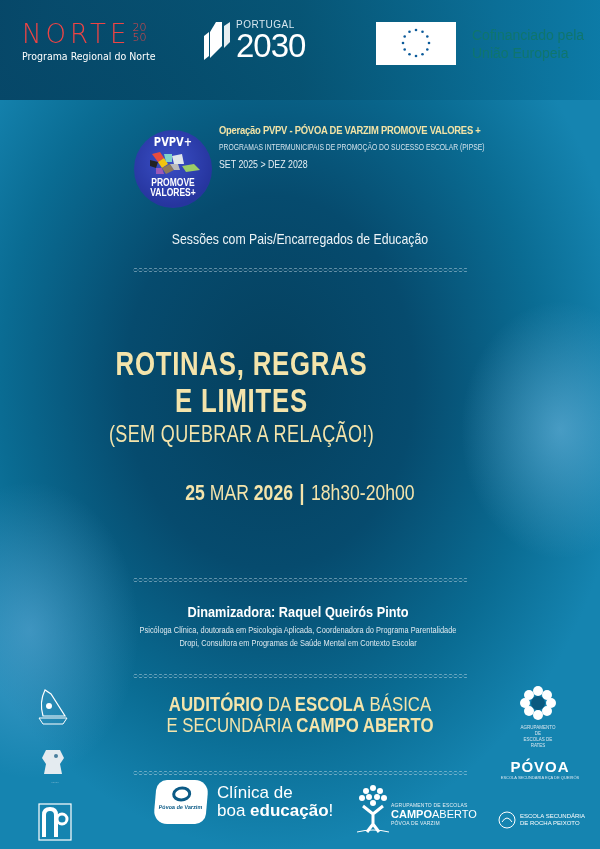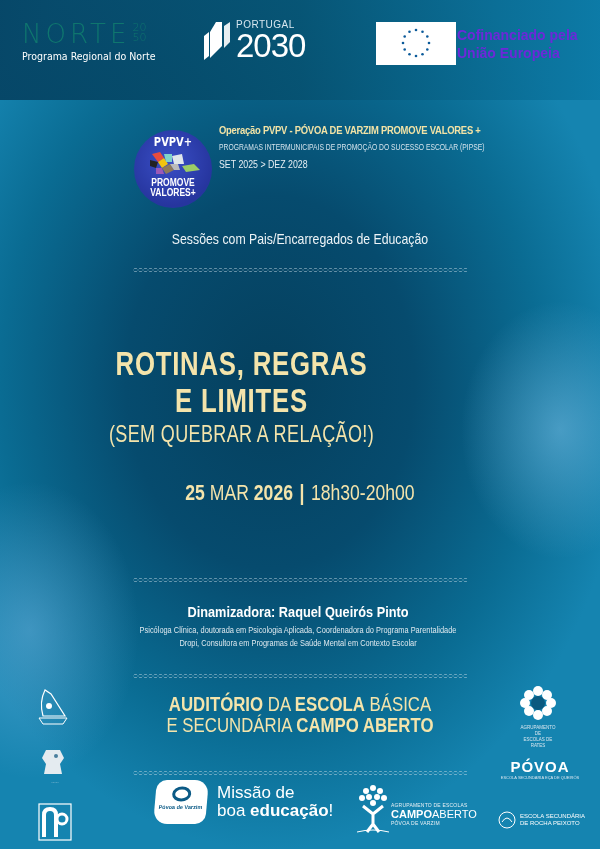--- a/index.html
+++ b/index.html
@@ -23,21 +23,21 @@
     color:#fff; -webkit-text-stroke:0.5px #fff; color:transparent; line-height:28px; }
   .norte-word span.n2030 { font-size:11px; letter-spacing:0; line-height:10px; display:inline-block; vertical-align:top; width:16px; margin-left:2px; margin-top:3px; }
   .norte-sub { font-size:10.5px; color:#fff; margin-top:2px; font-family:"DejaVu Sans", sans-serif; transform:scaleX(0.9); transform-origin:left; }
   .pt2030 { position:absolute; left:204px; top:20px; display:flex; align-items:center; }
   .pt-mark { width:26px; height:38px; position:relative; }
   .pt-text { margin-left:6px; }
   .pt-small { font-size:10px; letter-spacing:0.5px; color:#d7e6ef; line-height:10px; font-weight:300; }
   .pt-big { font-size:33px; color:#fff; line-height:32px; font-weight:300; letter-spacing:-1px; }
   .eu { position:absolute; left:376px; top:22px; display:flex; align-items:center; }
   .eu-flag { width:80px; height:43px; background:#fff; position:relative; }
-  .eu-text { margin-left:1px; font-size:14px; font-weight:bold; line-height:18px; color:#6d28d9; }
+  .eu-text { margin-left:16px; font-size:14px; font-weight:normal; line-height:18px; color:#0f766e; }
 
   
   .prog { position:absolute; left:134px; top:114px; width:370px; height:82px; }
   .pvpv-logo { position:absolute; left:0; top:16px; width:78px; height:78px; border-radius:50%;
     background:radial-gradient(circle at 45% 40%, #3a4fc7, #26359e 70%); overflow:hidden; }
   .pvpv-logo .t1 { position:absolute; top:4px; left:0; width:78px; text-align:center; font-family:"DejaVu Sans Condensed","DejaVu Sans", sans-serif; font-size:13px; font-weight:bold; color:#fff; transform:scaleX(0.85); }
   .pvpv-logo .t2 { position:absolute; top:48px; left:0; width:78px; text-align:center; font-size:10px; font-weight:bold; color:#fff; line-height:10px; transform:scaleX(0.85); }
   .prog-text { position:absolute; left:85px; top:10px; }
   .prog-title { font-size:11.5px; font-weight:bold; color:#f2e3a6; letter-spacing:-0.3px; transform:scaleX(0.82); transform-origin:left; white-space:nowrap; }
   .prog-sub { font-size:9px; color:#d4e3ec; margin-top:6px; transform:scaleX(0.75); transform-origin:left; white-space:nowrap; }
@@ -79,21 +79,21 @@
 </style>
 </head>
 <body>
 
 <div class="bg-top"></div>
 <div class="bg-glow-tr"></div>
 <div class="bg-glow-bl"></div>
 
 <div class="header">
   <div class="norte">
-    <div class="norte-word" style="color:#0f766e;-webkit-text-stroke:0;">
+    <div class="norte-word" style="color:#ef4444;-webkit-text-stroke:0;">
       <span>NORTE</span><span class="n2030"><span>20</span><br><span>50</span></span>
     </div>
     <div class="norte-sub">Programa Regional do Norte</div>
   </div>
 
   <div class="pt2030">
     <div class="pt-mark">
       <svg width="26" height="38" viewBox="0 0 26 38">
         <path d="M12 0 L18 0 L18 24 L6 36 L6 10 Z" fill="#fff"></path>
         <path d="M0 14 L5 10 L5 34 L0 38 Z" fill="#fff"></path>
@@ -249,21 +249,21 @@
 </div>
 
 <div class="footer-mission">
   <div class="pv-badge">
     <svg style="position:absolute;left:16px;top:6px" width="20" height="16" viewBox="0 0 20 16">
       <ellipse cx="10" cy="8" rx="8" ry="6" fill="none" stroke="#0b5a86" stroke-width="3"></ellipse>
     </svg>
     <span>Póvoa de Varzim</span>
   </div>
   <div class="mission-text">
-    <div>Missão de</div>
+    <div>Clínica de</div>
     <div><span>boa </span><b>educação</b><span>!</span></div>
   </div>
 </div>
 
 <div class="campo">
   <svg width="36" height="52" viewBox="0 0 36 52">
     <g fill="#fff">
       <circle cx="18" cy="6" r="3"></circle>
         <circle cx="11" cy="9" r="3"></circle>
         <circle cx="25" cy="9" r="3"></circle>

